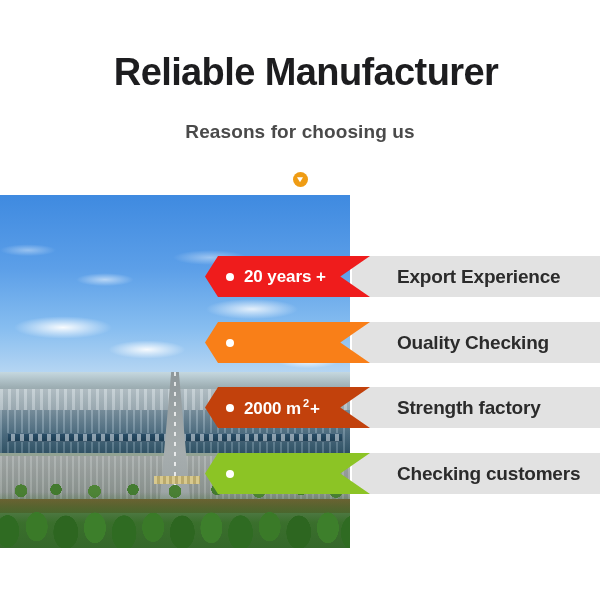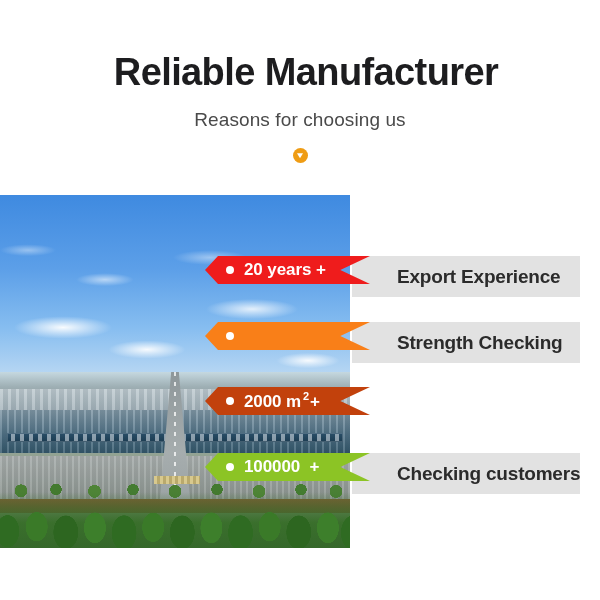--- a/index.html
+++ b/index.html
@@ -34,25 +34,25 @@
     padding-top: 50px;
     font-size: 38px;
     line-height: 44px;
     font-weight: 700;
     letter-spacing: -0.6px;
     color: #1d1d1f;
     font-family: "Liberation Sans", sans-serif;
     padding-left: 12px;
   }
   .page-subtitle {
-    margin: 0;
+    margin: 12px;
     padding-top: 14px;
     font-size: 19px;
     line-height: 24px;
-    font-weight: 400;
+    font-weight: 700;
     color: #4a4a4a;
     letter-spacing: 0.1px;
   }
   .badge-wrap {
     padding-top: 14px;
     height: 22px;
   }
   .pin-badge {
     display: inline-block;
     width: 15px;
@@ -229,40 +229,40 @@
     position: absolute;
     left: 205px;
     height: 41px;
     width: 395px;
     pointer-events: auto;
   }
   .grey-bar {
     position: absolute;
     left: 147px;
     top: 0;
-    width: 228px;
+    width: 248px;
     height: 41px;
     background: #e2e2e2;
     display: flex;
     align-items: center;
   }
   .row-label {
     margin-left: 45px;
     font-size: 19px;
     font-weight: 700;
     color: #2b2b2b;
     letter-spacing: -0.2px;
     white-space: nowrap;
   }
   .tag {
     position: absolute;
     left: 0;
     top: 0;
     width: 165px;
-    height: 28px;
+    height: 41px;
     display: flex;
     align-items: center;
     clip-path: polygon(0% 50%, 13px 0%, 100% 0%, 100% 0%, 82% 50%, 100% 100%, 100% 100%, 13px 100%);
   }
   .tag-dot {
     width: 8px;
     height: 8px;
     border-radius: 50%;
     background: #ffffff;
     margin-left: 21px;
@@ -317,38 +317,40 @@
         <span class="row-label">Export Experience</span>
       </div>
       <div class="tag" style="background:#ef1c1c">
         <span class="tag-dot"></span>
         <span class="tag-text"><span>20 years</span> <span>+</span></span>
       </div>
     </div>
 
     <div class="feature-row" style="top:322px">
       <div class="grey-bar">
-        <span class="row-label">Strength Checking</span>
+        <span class="row-label">Ouality Checking</span>
       </div>
       <div class="tag" style="background:#f97f18">
         <span class="tag-dot"></span>
       </div>
     </div>
 
     <div class="feature-row" style="top:387px">
+      <div class="grey-bar">
+        <span class="row-label">Strength factory</span>
+      </div>
       <div class="tag" style="background:#c2410c">
         <span class="tag-dot"></span>
         <span class="tag-text"><span>2000 m</span><sup>2</sup><span>+</span></span>
       </div>
     </div>
 
     <div class="feature-row" style="top:453px">
       <div class="grey-bar">
         <span class="row-label">Checking customers</span>
       </div>
       <div class="tag" style="background:#8cc425">
         <span class="tag-dot"></span>
-        <span class="tag-text"><span>100000</span> &nbsp;<span>+</span></span>
       </div>
     </div>
 
   </div>
 </div>
 
 </body></html>

